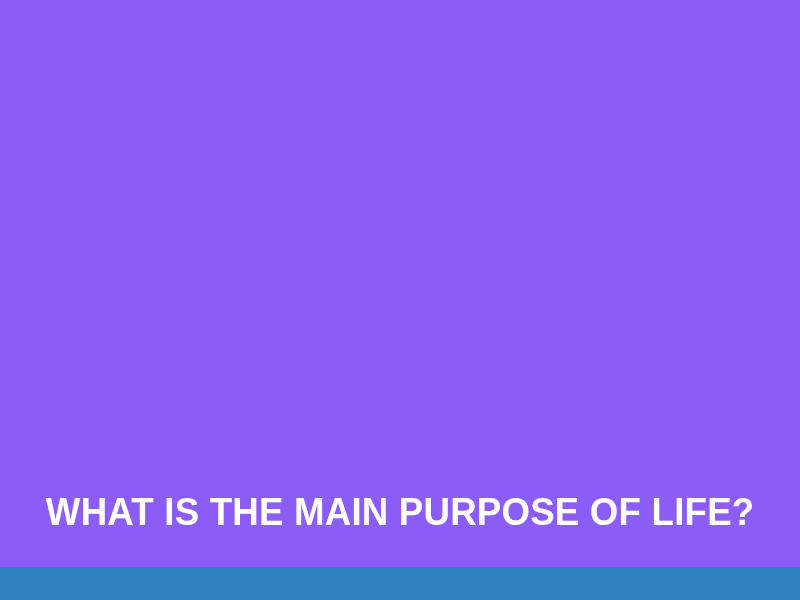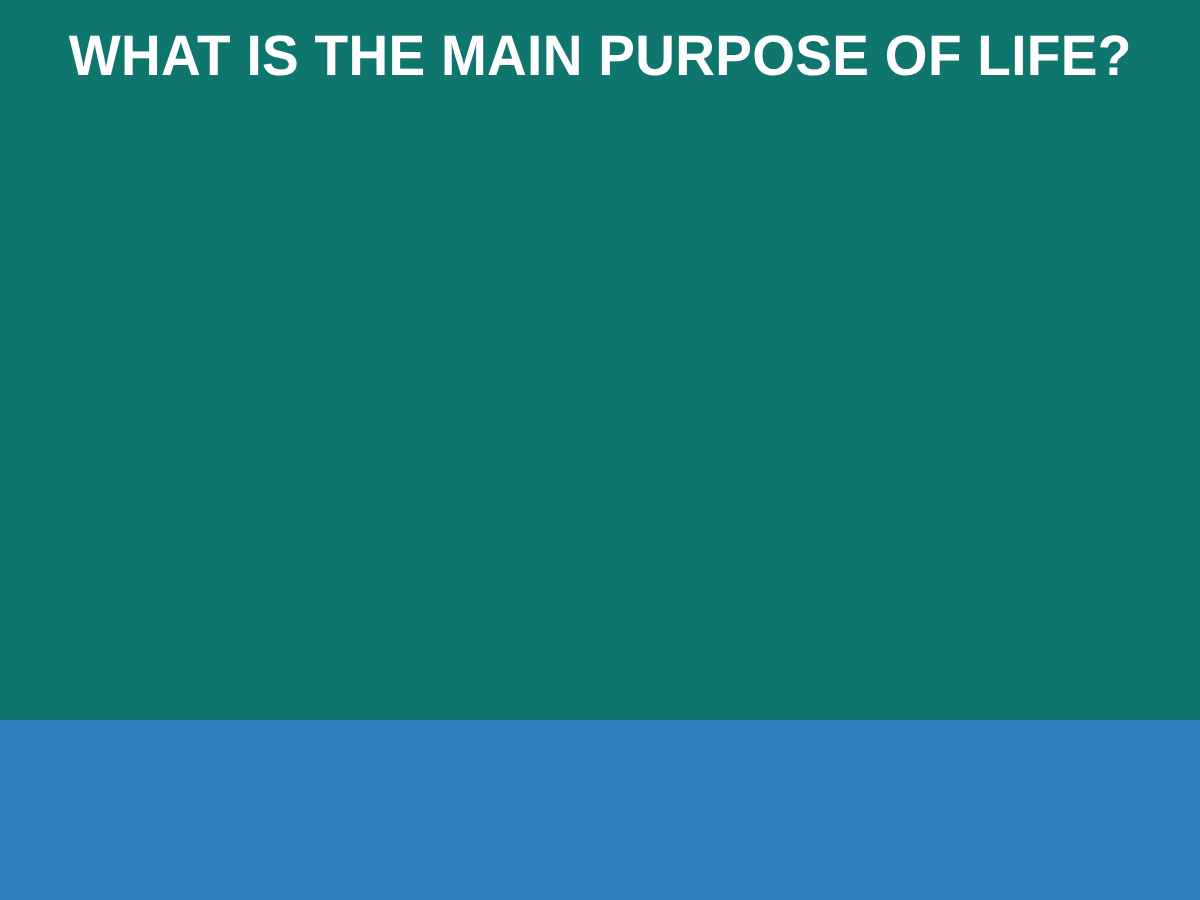--- a/index.html
+++ b/index.html
@@ -12,24 +12,24 @@
     width: 800px;
     height: 600px;
     overflow: hidden;
     font-family: "Liberation Sans", sans-serif;
     background: #2e81bc;
   }
 
   .card {
     position: relative;
     width: 800px;
-    height: 480px;
-    background-color: #0f766e;
+    height: 567px;
+    background-color: #8b5cf6;
     display: flex;
-    align-items: flex-start;
+    align-items: flex-end;
     justify-content: center;
     box-sizing: border-box;
   }
 
   .title-block {
     width: 100%;
     padding: 0 80px;
     box-sizing: border-box;
     display: flex;
     align-items: center;

